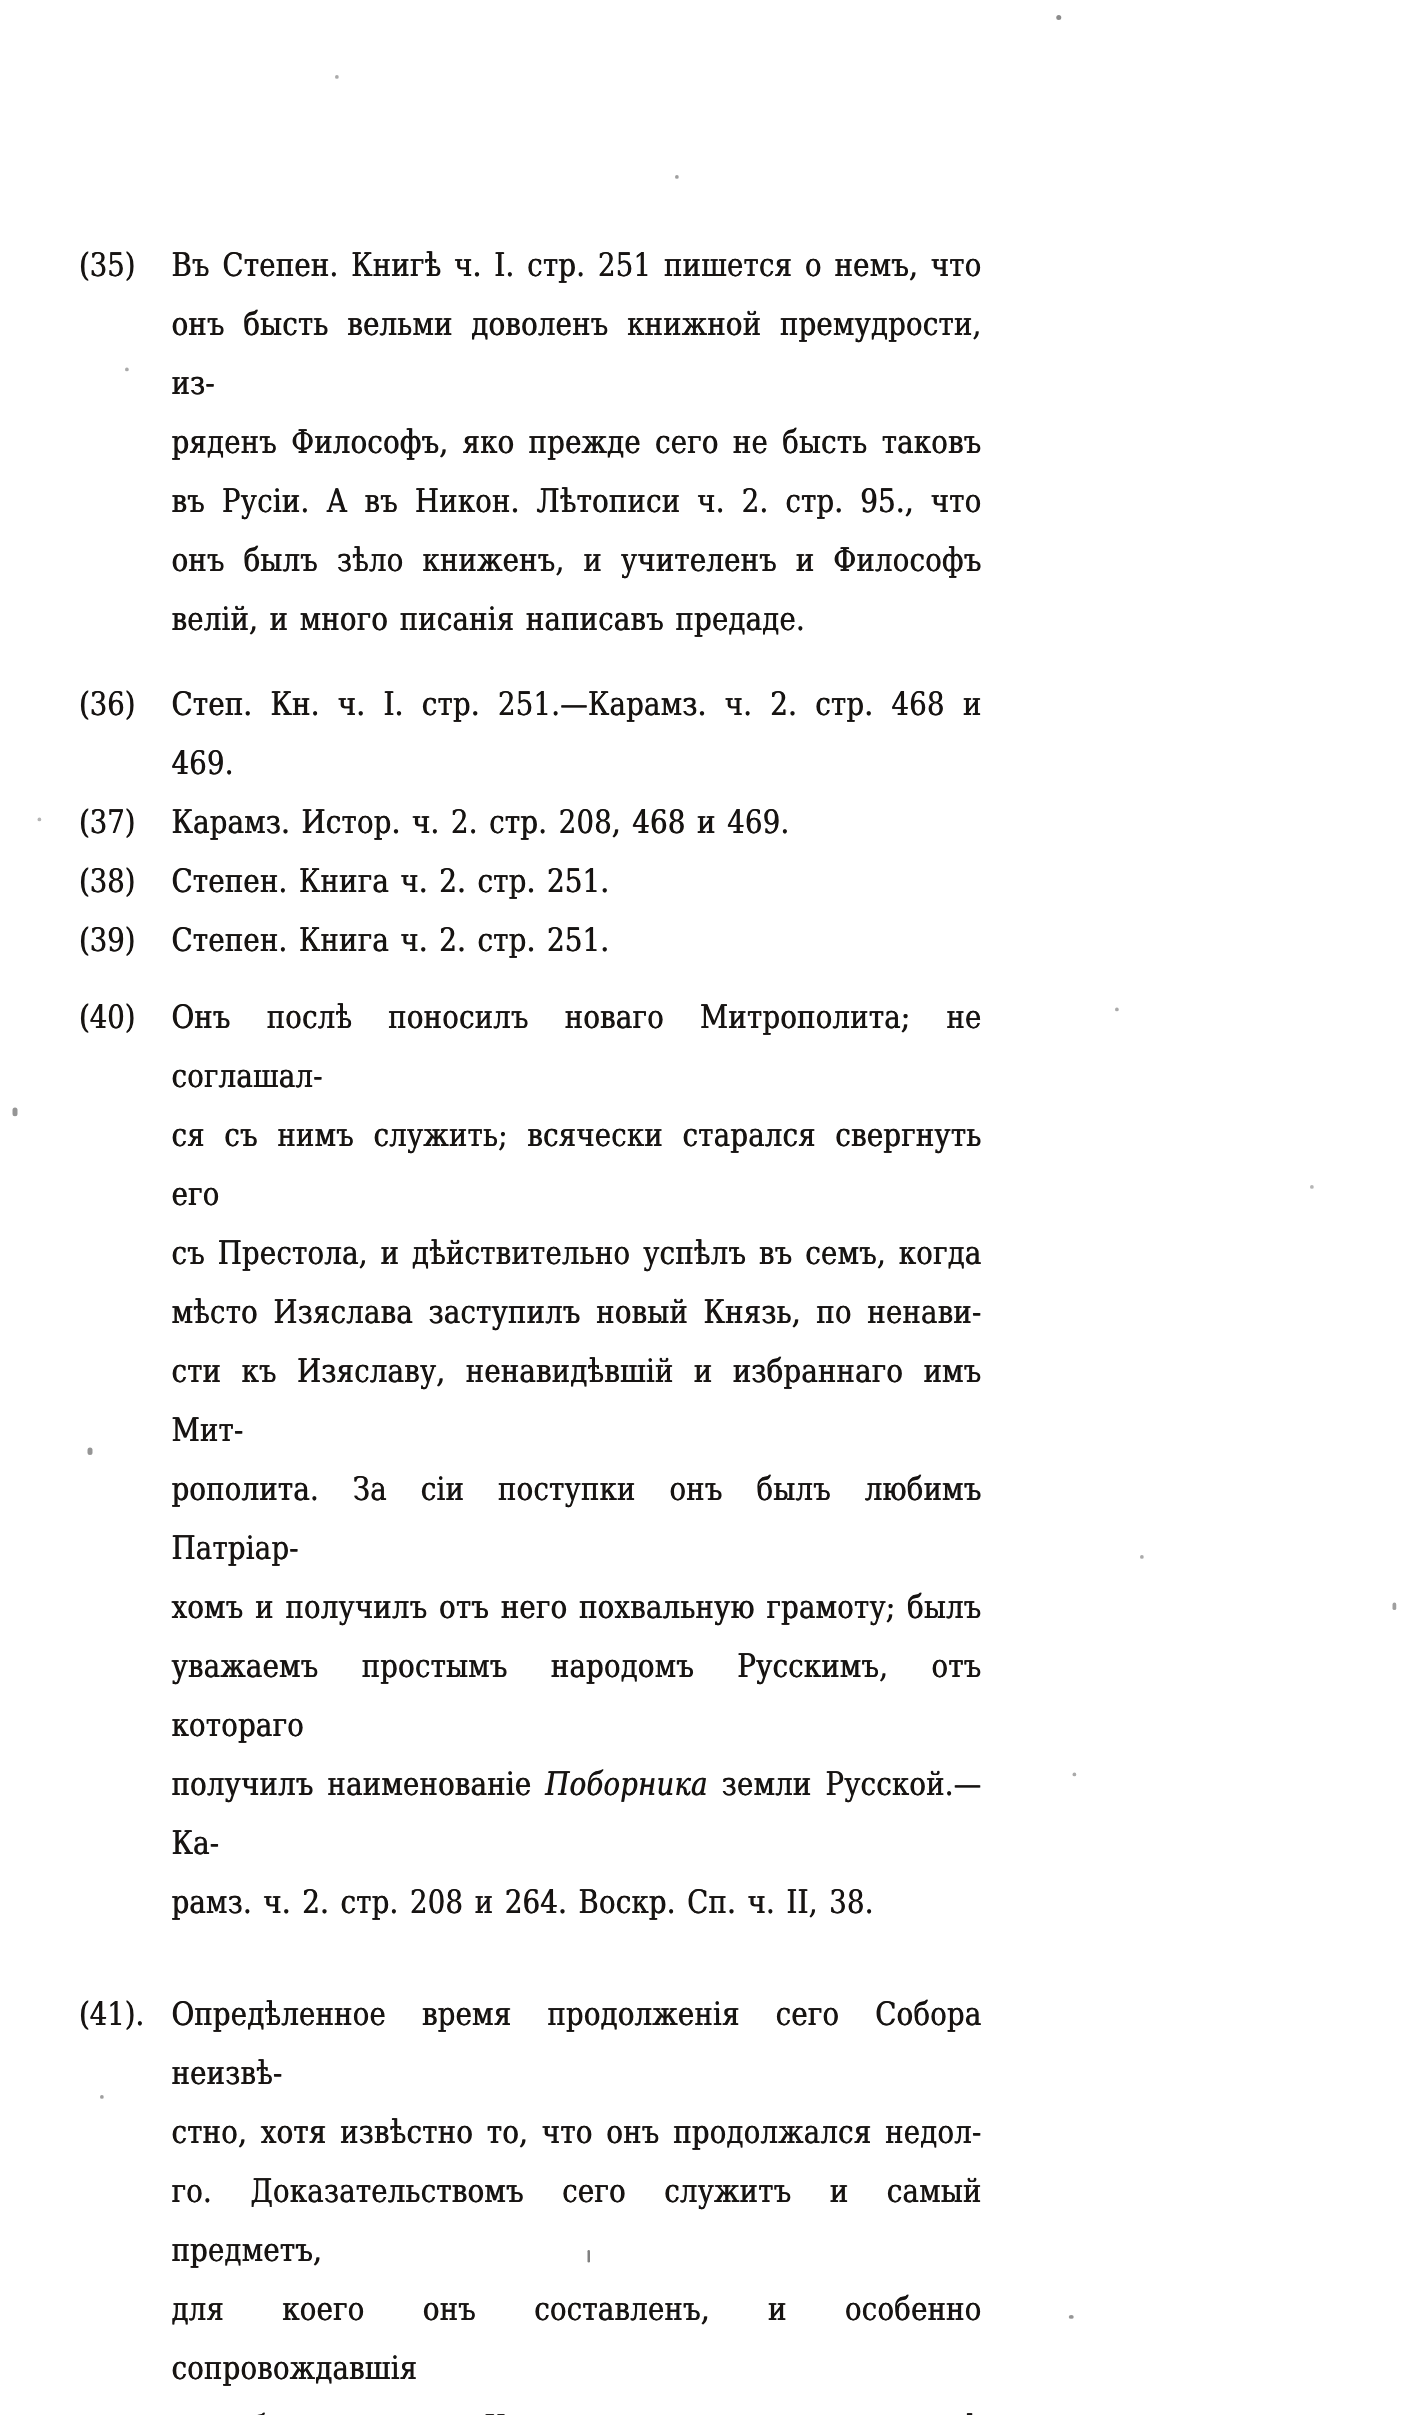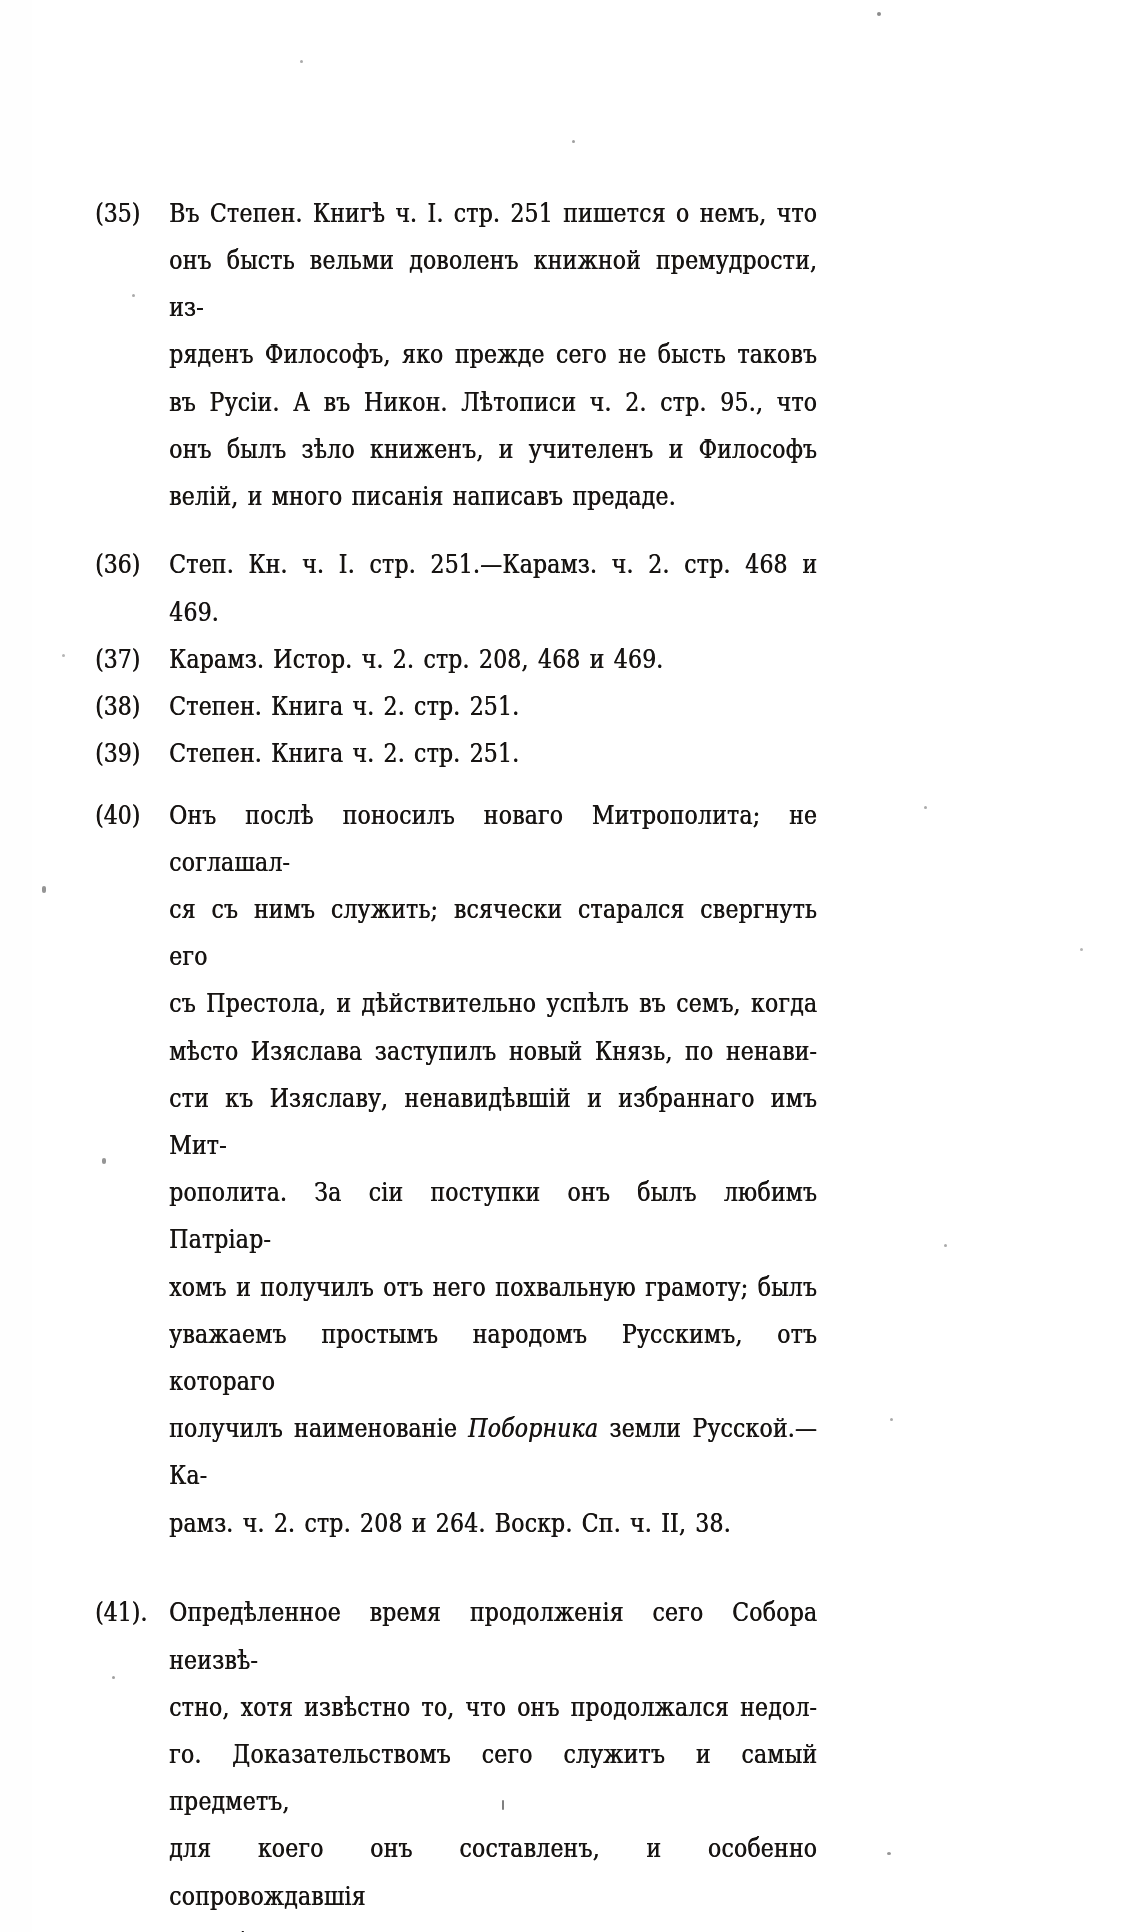--- a/index.html
+++ b/index.html
@@ -6,21 +6,20 @@
   body {
     width: 1140px; height: 1932px;
     background: #fefefe;
     position: relative;
     overflow: hidden;
     font-family: "DejaVu Serif", serif;
   }
   .page {
     position: absolute; inset: 0;
     background: #fff;
-    margin-left: 32px;
   }
   .content {
     position: absolute;
     left: 63px; top: 190px;
     width: 722px;
     transform: scaleY(1.18);
     transform-origin: 0 0;
     color: #171412;
   }
   .footnote { position: relative; padding-left: 74px; }

